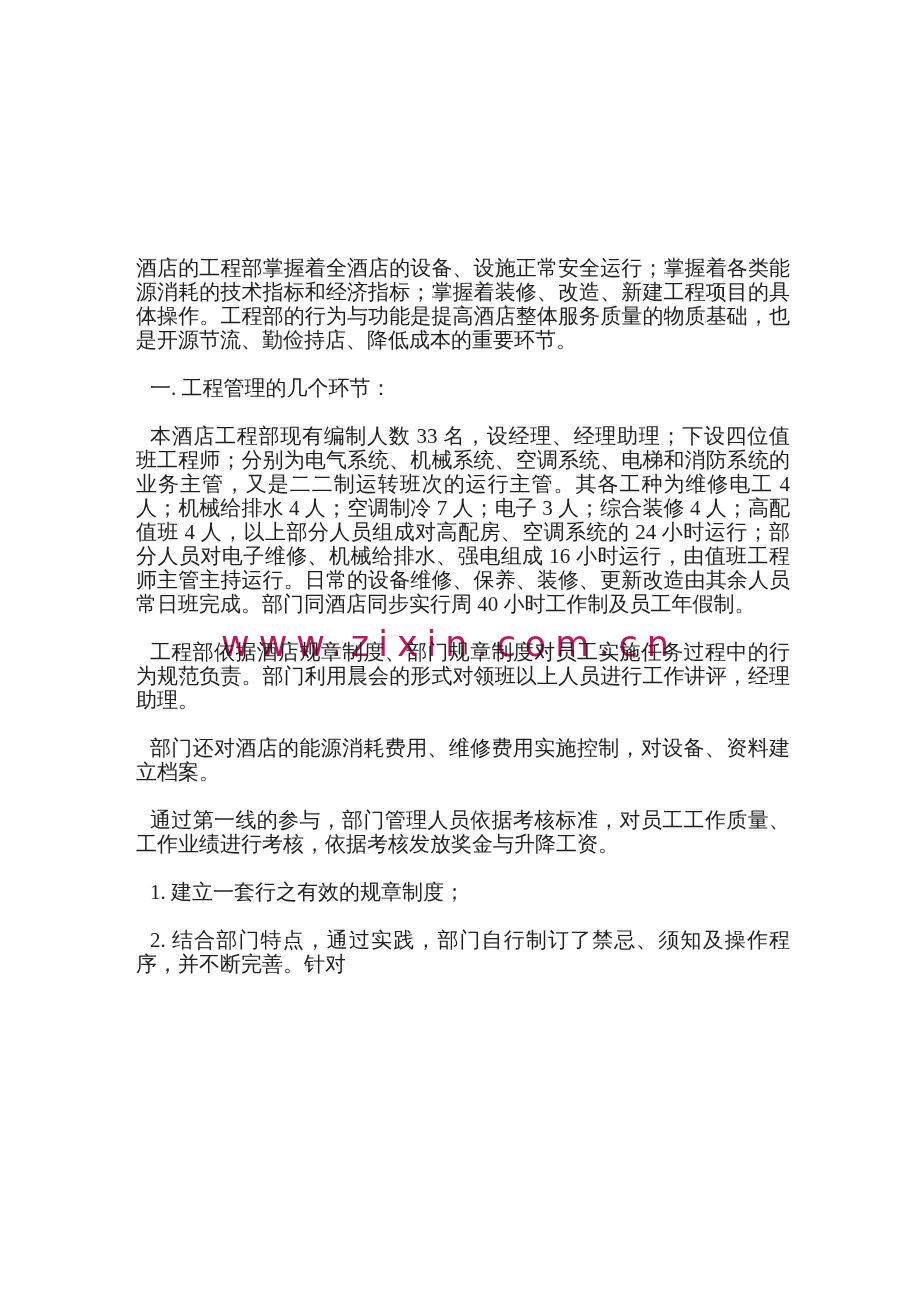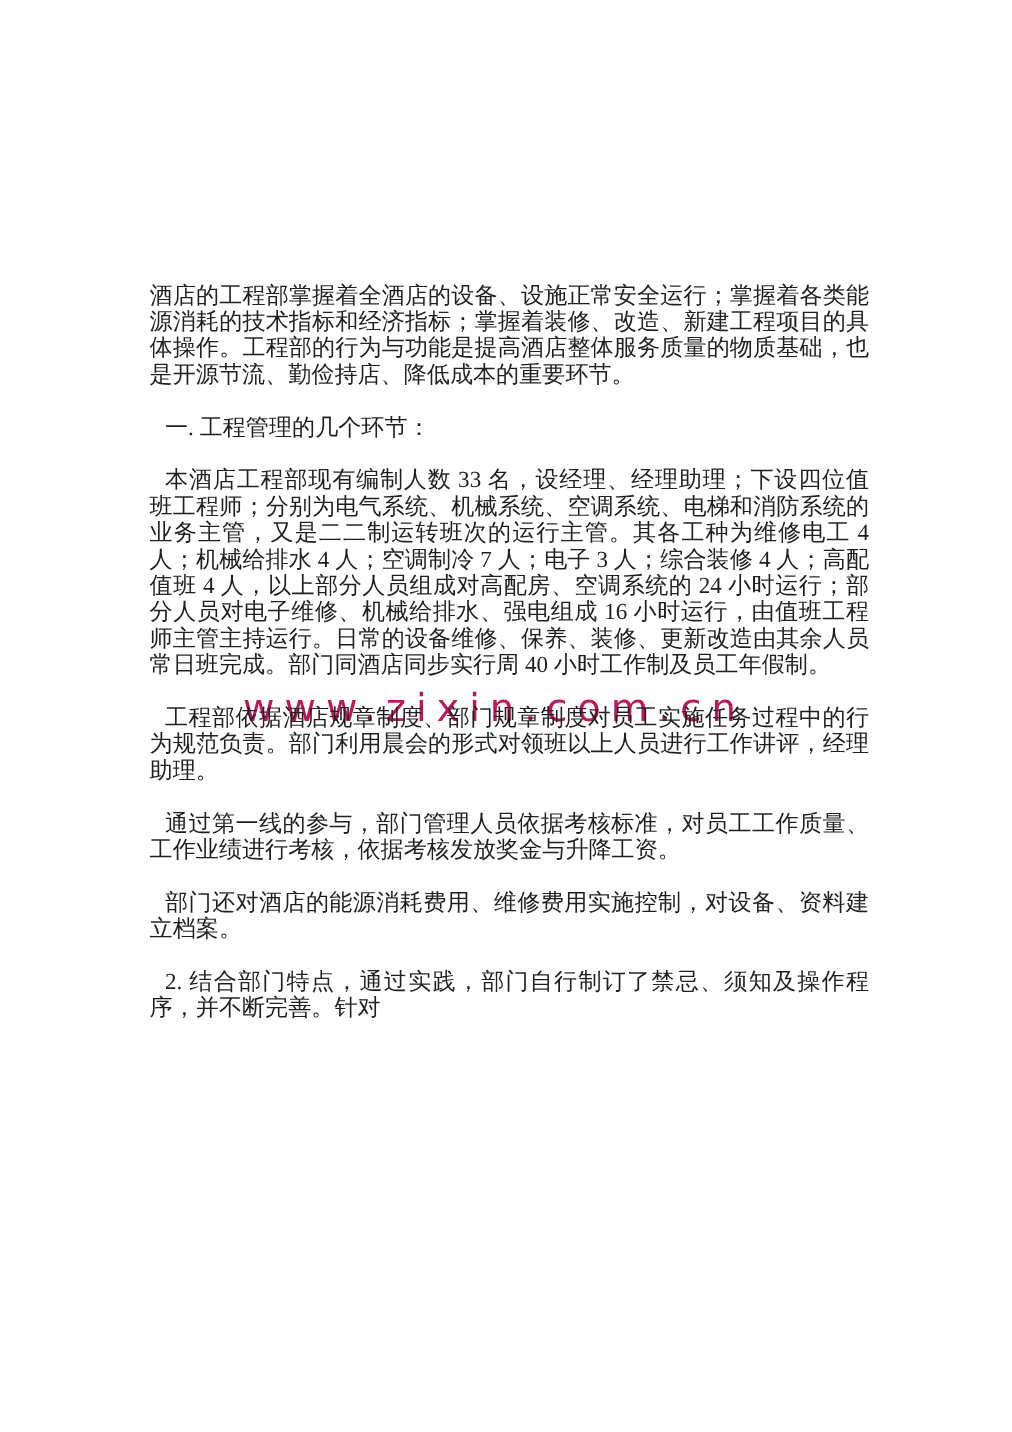--- a/index.html
+++ b/index.html
@@ -51,17 +51,18 @@
 </head>
 <body>
 
 <div class="page">
   <div class="watermark">www.zixin.com.cn</div>
   <div class="doc-body">
       <p class="no-indent">酒店的工程部掌握着全酒店的设备、设施正常安全运行；掌握着各类能源消耗的技术指标和经济指标；掌握着装修、改造、新建工程项目的具体操作。工程部的行为与功能是提高酒店整体服务质量的物质基础，也是开源节流、勤俭持店、降低成本的重要环节。</p>
       <p>一. 工程管理的几个环节：</p>
       <p>本酒店工程部现有编制人数 33 名，设经理、经理助理；下设四位值班工程师；分别为电气系统、机械系统、空调系统、电梯和消防系统的业务主管，又是二二制运转班次的运行主管。其各工种为维修电工 4 人；机械给排水 4 人；空调制冷 7 人；电子 3 人；综合装修 4 人；高配值班 4 人，以上部分人员组成对高配房、空调系统的 24 小时运行；部分人员对电子维修、机械给排水、强电组成 16 小时运行，由值班工程师主管主持运行。日常的设备维修、保养、装修、更新改造由其余人员常日班完成。部门同酒店同步实行周 40 小时工作制及员工年假制。</p>
       <p>工程部依据酒店规章制度、部门规章制度对员工实施任务过程中的行为规范负责。部门利用晨会的形式对领班以上人员进行工作讲评，经理助理。</p>
+      <p>部门还对酒店的能源消耗费用、维修费用实施控制，对设备、资料建立档案。</p>
       <p>通过第一线的参与，部门管理人员依据考核标准，对员工工作质量、工作业绩进行考核，依据考核发放奖金与升降工资。</p>
-      <p>部门还对酒店的能源消耗费用、维修费用实施控制，对设备、资料建立档案。</p>
+      <p>1. 建立一套行之有效的规章制度；</p>
       <p>2. 结合部门特点，通过实践，部门自行制订了禁忌、须知及操作程序，并不断完善。针对</p>
     </div>
 </div>
 
 </body></html>

